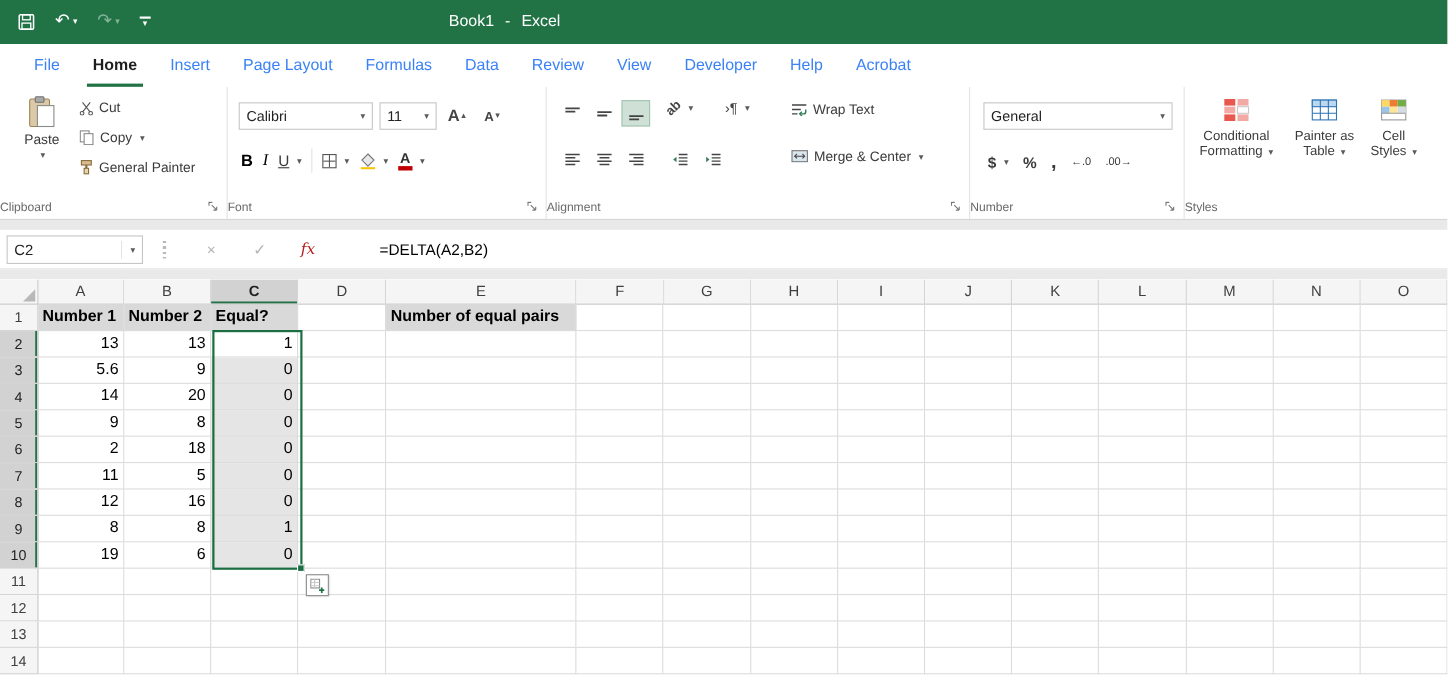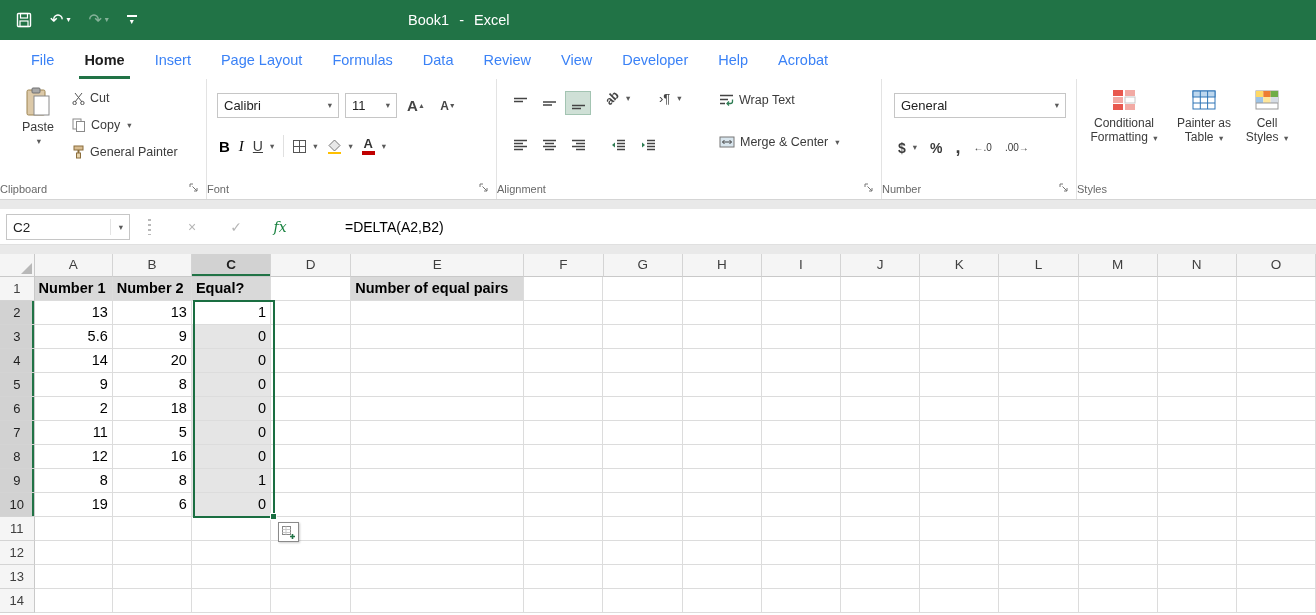--- a/index.html
+++ b/index.html
@@ -97,21 +97,21 @@
   
   #strip1{position:absolute;left:0;top:200px;width:1316px;height:9px;background:#e9e9e9;}
   #fbar{position:absolute;left:0;top:209px;width:1316px;height:36px;background:#fff;border-bottom:1px solid #e0e0e0;}
   #namebox{position:absolute;left:6px;top:5px;width:124px;height:26px;background:#fff;border:1px solid #c6c6c6;
     display:flex;align-items:center;padding:0 6px;font-size:13.5px;color:#222;cursor:pointer;}
   #namebox .cr{margin-left:auto;padding-left:8px;border-left:1px solid #e4e4e4;height:16px;display:flex;align-items:center;}
   #fbar-dots{position:absolute;left:148px;top:10px;width:3px;height:16px;
     background:repeating-linear-gradient(to bottom,#b9b9b9 0 2px,transparent 2px 5px);}
   .fbtn{position:absolute;top:5px;width:28px;height:26px;display:flex;align-items:center;justify-content:center;
     font-size:14px;color:#b5b5b5;cursor:pointer;}
-  #fx-btn{color:#15803d;font-family:"DejaVu Serif",serif;font-style:italic;font-size:14px;text-align:right;}
+  #fx-btn{color:#b91c1c;font-family:"DejaVu Serif",serif;font-style:italic;font-size:14px;text-align:right;}
   #formula-text{position:absolute;left:345px;top:0;height:36px;display:flex;align-items:center;
     font-size:14px;color:#000;}
   #strip2{position:absolute;left:0;top:245px;width:1316px;height:9px;background:#e9e9e9;}
 
   
   #grid-wrap{position:absolute;left:0;top:254px;width:1316px;height:361px;background:#fff;overflow:hidden;}
   .g-row{display:flex;height:24px;}
   .g-row.ghead{height:23px;}
   .g-corner{position:relative;height:100%;background:#f5f5f5;border-right:1px solid #c9c9c9;border-bottom:1px solid #c9c9c9;}
   .corner-tri{position:absolute;right:2px;bottom:2px;width:0;height:0;

